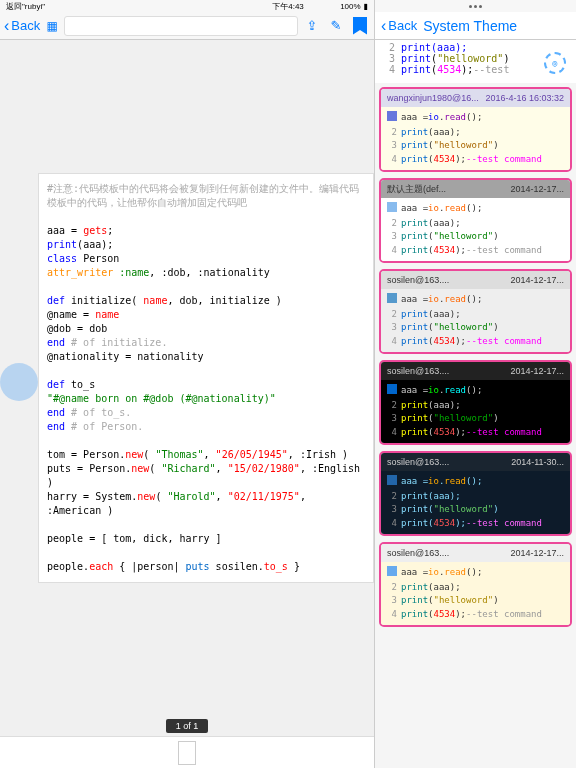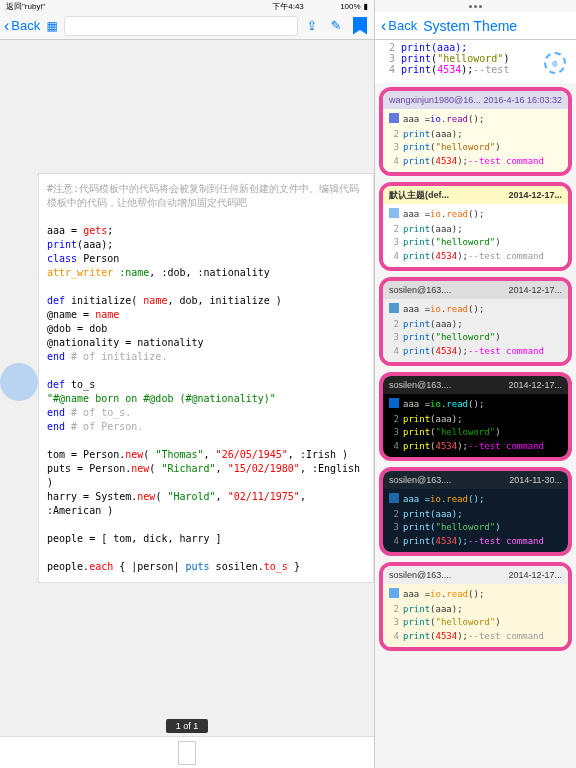--- a/index.html
+++ b/index.html
@@ -50,33 +50,33 @@
     .preview-area { background: #fff; padding: 2px 6px 8px; font-family: Menlo, monospace; font-size: 10px; position: relative; }
     .preview-line { display: flex; }
     .ln { width: 14px; text-align: right; color: #999; margin-right: 6px; }
     .pv-print { color: #0000ff; }
     .pv-str { color: #808000; }
     .pv-num { color: #ff00ff; }
     .pv-cmt { color: #999; }
     .circle-btn { position: absolute; right: 10px; top: 12px; width: 22px; height: 22px; border: 2px dashed #5bb0ff; border-radius: 50%; display: flex; align-items: center; justify-content: center; color: #5bb0ff; font-size: 10px; cursor: pointer; }
     
     .theme-list { flex: 1; overflow-y: auto; padding: 4px; }
-    .theme-card { margin-bottom: 6px; border-radius: 12px; overflow: hidden; border: 4px solid #ec4899; }
+    .theme-card { margin-bottom: 6px; border-radius: 5px; overflow: hidden; border: 2px solid #ec4899; }
     .card-header { height: 18px; display: flex; justify-content: space-between; align-items: center; padding: 0 6px; font-size: 9px; }
     .card-body { padding: 4px 6px; font-family: Menlo, monospace; font-size: 9px; line-height: 1.5; }
     .card-line { display: flex; }
     .cln { width: 10px; text-align: right; margin-right: 4px; }
     .selected-badge { width: 10px; height: 10px; display: inline-block; margin-right: 2px; }
     
     .card1 .card-header { background: #dde; color: #6644aa; }
     .card1 .card-body { background: #fffde8; }
     .card1 .selected-badge { background: #6677dd; }
     .card1 .cln { color: #999; }
     
-    .card2 .card-header { background: #fef9c3; color: #333; font-weight: bold; }
+    .card2 .card-header { background: #a3a3a3; color: #333; }
     .card2 .card-body { background: #fff; }
     .card2 .selected-badge { background: #88bbee; }
     .card2 .cln { color: #999; }
     
     .card3 .card-header { background: #ddd; color: #333; }
     .card3 .card-body { background: #eeeeee; }
     .card3 .selected-badge { background: #5599cc; }
     .card3 .cln { color: #999; }
     
     .card4 .card-header { background: #222; color: #ccc; }
@@ -125,22 +125,22 @@
       <div class="comment-line">#注意:代码模板中的代码将会被复制到任何新创建的文件中。编辑代码模板中的代码，让他帮你自动增加固定代码吧</div>
       <br>
       <div><span>aaa = </span><span class="method">gets</span><span>;</span></div>
       <div><span class="kw-def">print</span><span>(aaa);</span></div>
       <div><span class="kw-class">class</span><span> Person</span></div>
       <div><span>  </span><span class="attr-kw">attr_writer</span><span class="sym"> :name</span><span>, :dob, :nationality</span></div>
       <br>
       <div><span>  </span><span class="kw-def">def</span><span> initialize( </span><span class="name-red">name</span><span>, dob, initialize )</span></div>
       <div><span>    @name = </span><span class="name-red">name</span></div>
       <div>    @dob = dob</div>
+      <div><span>  </span><span class="kw-end">end</span><span class="comment-line"> # of initialize.</span></div>
       <div>    @nationality = nationality</div>
-      <div><span>  </span><span class="kw-end">end</span><span class="comment-line"> # of initialize.</span></div>
       <br>
       <div><span>  </span><span class="kw-def">def</span><span> to_s</span></div>
       <div><span class="str-green">    "#@name born on #@dob (#@nationality)"</span></div>
       <div><span>  </span><span class="kw-end">end</span><span class="comment-line"> # of to_s.</span></div>
       <div><span class="kw-end">end</span><span class="comment-line"> # of Person.</span></div>
       <br>
       <div><span>tom  = Person.</span><span class="method">new</span><span>( </span><span class="str-green">"Thomas"</span><span>, </span><span class="str-red">"26/05/1945"</span><span>, :Irish )</span></div>
       <div><span>puts  = Person.</span><span class="method">new</span><span>( </span><span class="str-green">"Richard"</span><span>, </span><span class="str-red">"15/02/1980"</span><span>, :English )</span></div>
       <div><span>harry = System.</span><span class="method">new</span><span>( </span><span class="str-green">"Harold"</span><span>, </span><span class="str-red">"02/11/1975"</span><span>, :American )</span></div>
       <br>

